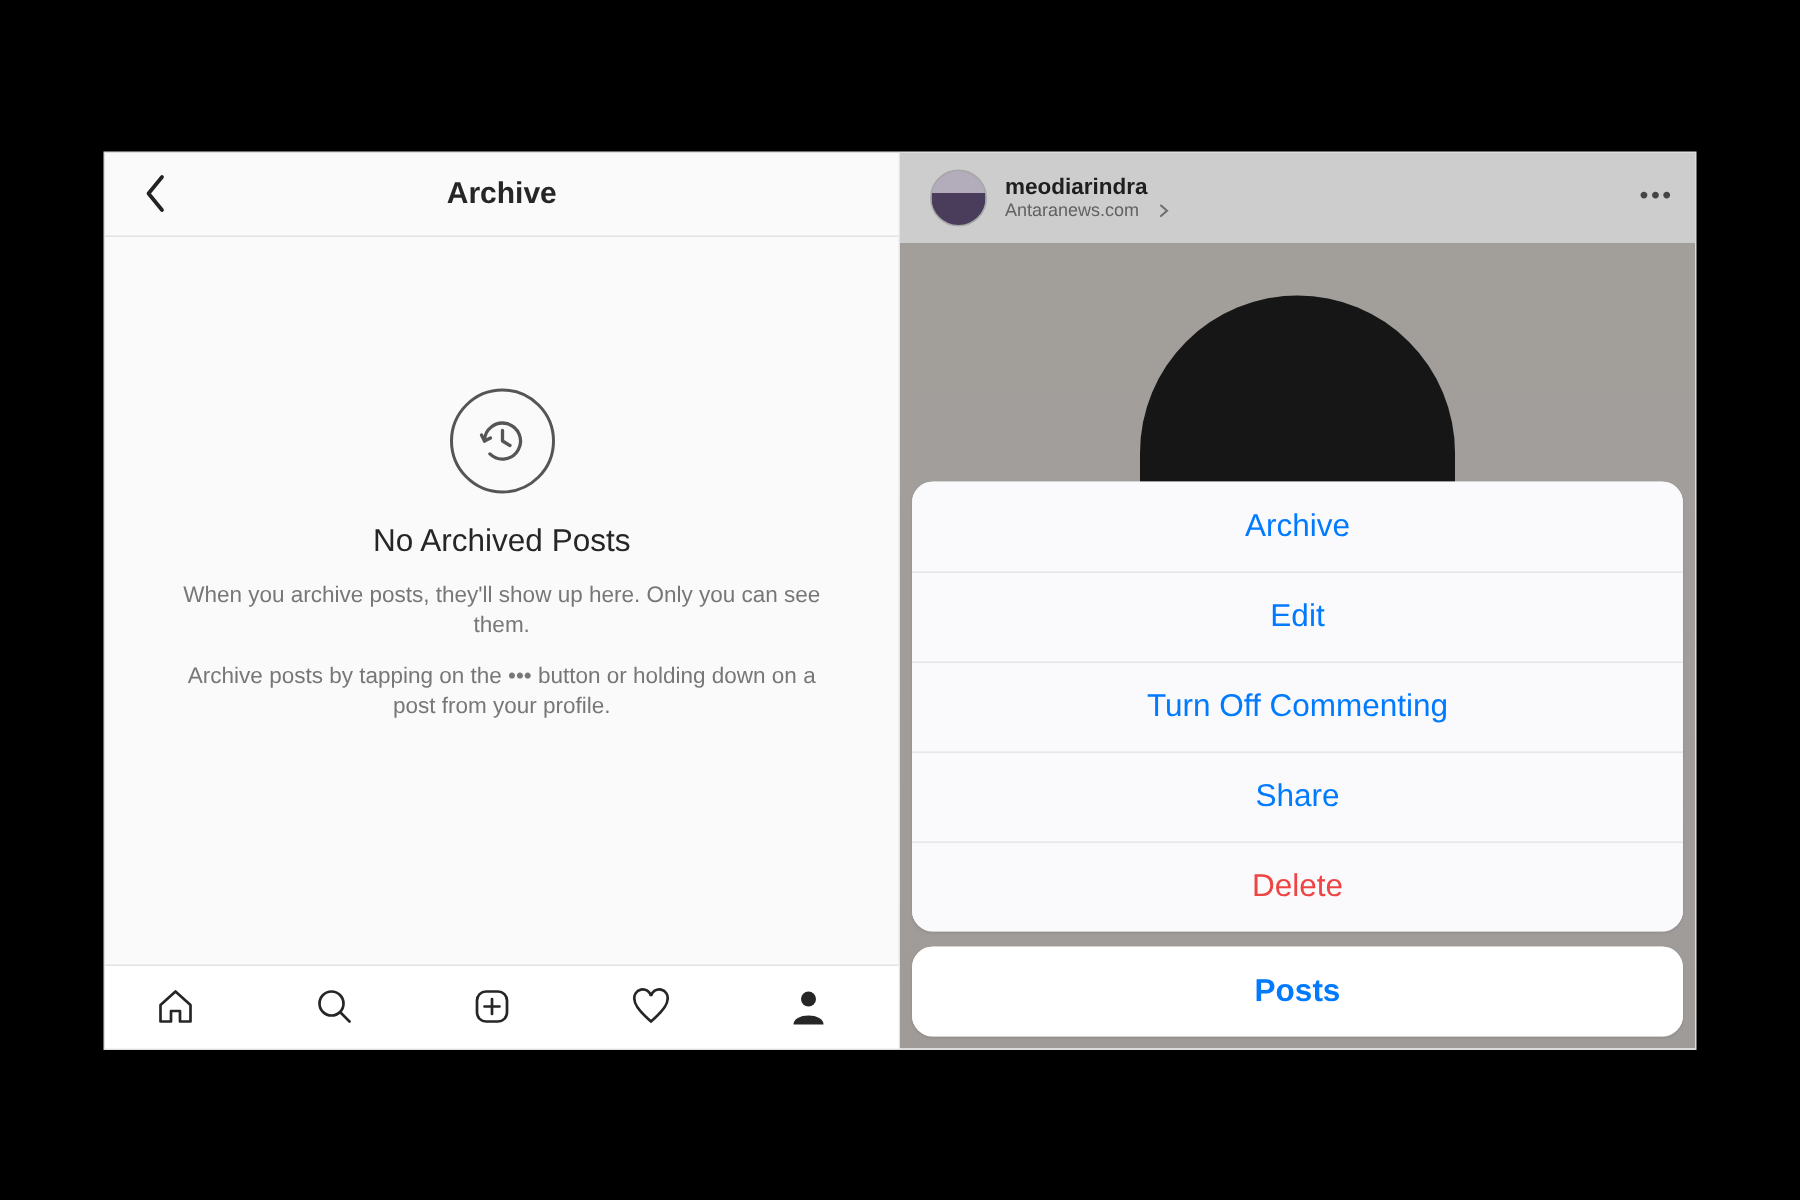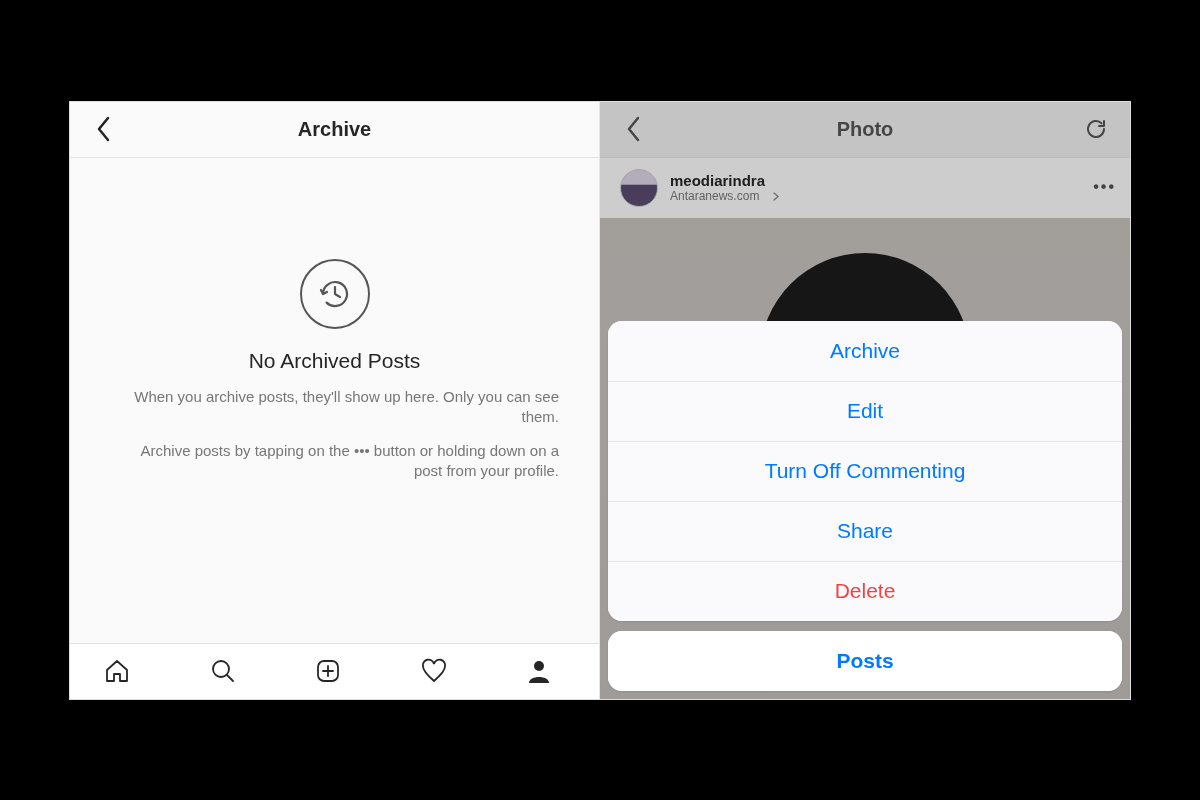--- a/index.html
+++ b/index.html
@@ -55,21 +55,21 @@
     gap: 14px;
     padding: 0 40px 60px;
     text-align:center;
     color:#222;
   }
   .archive-icon-wrap {
     width: 70px; height:70px; border:2px solid #555; border-radius:50%;
     display:flex; align-items:center; justify-content:center;
   }
   .archive-title { font-size: 21px; font-weight: 300; color:#262626; margin-top:6px;}
-  .archive-sub { font-size: 15px; color:#777; line-height:1.35;text-align:right; }
+  .archive-sub { font-size: 15px; color:#777; line-height:1.35; }
 
   .tabbar {
     height: 56px;
     border-top: 1px solid #e2e2e2;
     background:#fff;
     display:flex;
     align-items:center;
     justify-content:space-around;
   }
   .tabbar .tab { width:40px; text-align:center; color:#262626; }
@@ -202,38 +202,20 @@
           <svg width="26" height="26" viewBox="0 0 26 26">
               <circle cx="13" cy="8" r="5" fill="#262626"></circle>
               <path d="M3 25 C3 17 23 17 23 25 Z" fill="#262626"></path>
             </svg>
         </span>
       </div>
     </div>
   </div>
 
   <div class="pane right">
-    <div class="header">
-      <div class="left-slot">
-        <span>
-          <svg width="16" height="26" viewBox="0 0 16 26">
-              <path d="M12 2 L3 13 L12 24" stroke="#555" stroke-width="2.5" fill="none" stroke-linecap="round" stroke-linejoin="round"></path>
-            </svg>
-        </span>
-      </div>
-      <span>Photo</span>
-      <div class="right-slot">
-        <span>
-          <svg width="24" height="24" viewBox="0 0 24 24">
-              <path d="M20 12a8 8 0 1 1-2.34-5.66" fill="none" stroke="#555" stroke-width="2" stroke-linecap="round"></path>
-              <path d="M20 4 V9 H15" fill="none" stroke="#555" stroke-width="2" stroke-linecap="round" stroke-linejoin="round"></path>
-            </svg>
-        </span>
-      </div>
-    </div>
 
     <div class="post-head">
       <div class="avatar"></div>
       <div>
         <div class="post-user">meodiarindra</div>
         <div class="post-loc">
           <span>Antaranews.com</span>
           <span>
             <svg width="7" height="9" viewBox="0 0 7 9">
                 <path d="M1 1 L5 4.5 L1 8" stroke="#888" stroke-width="1.4" fill="none" stroke-linecap="round"></path>

